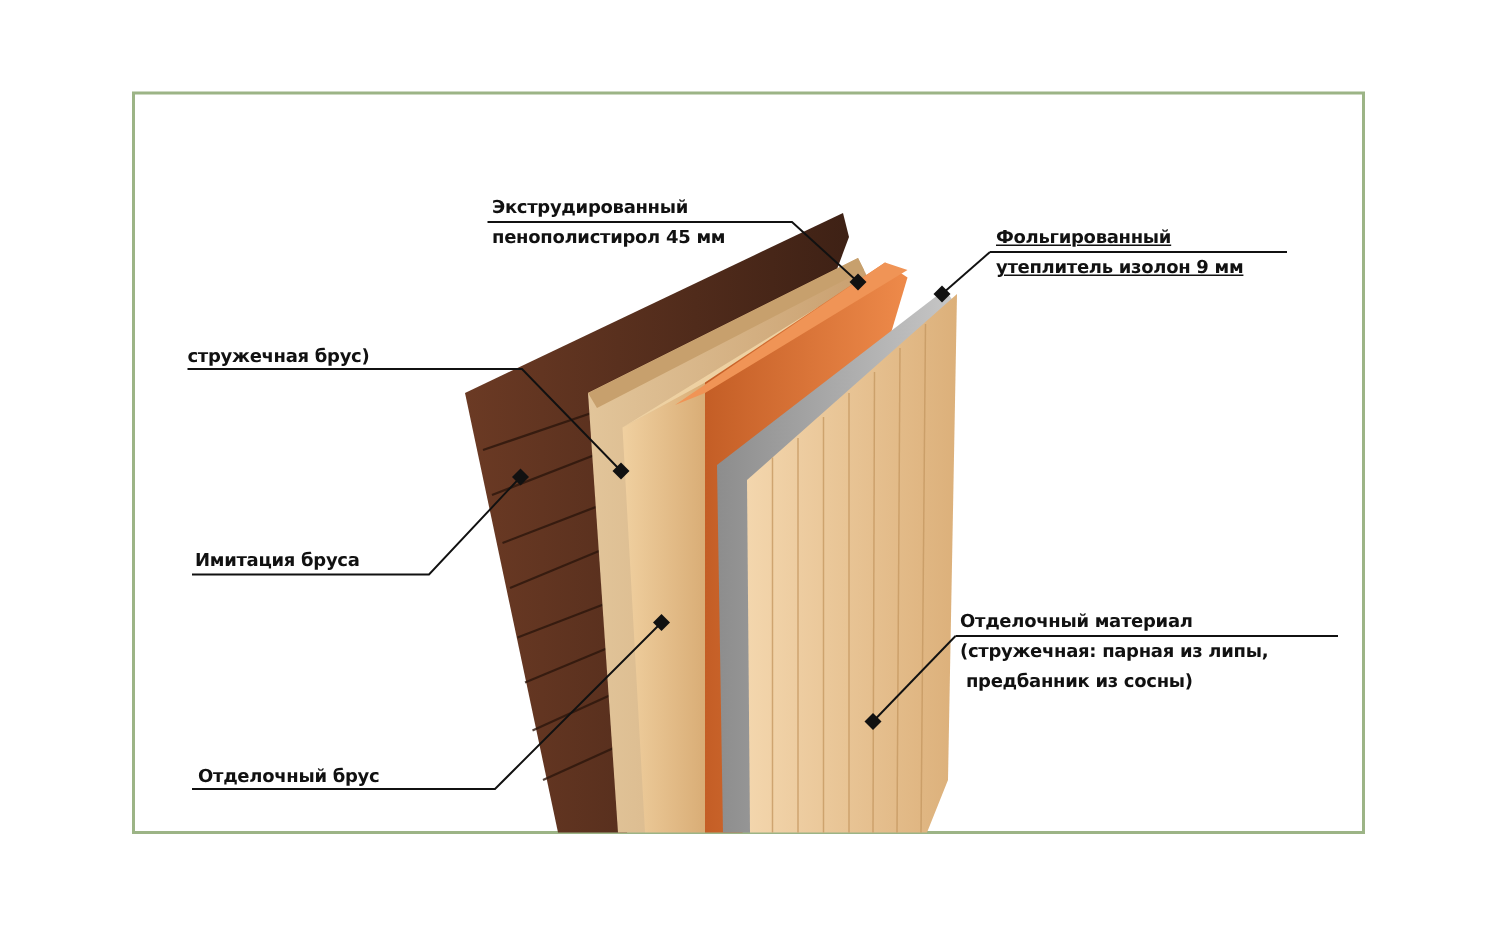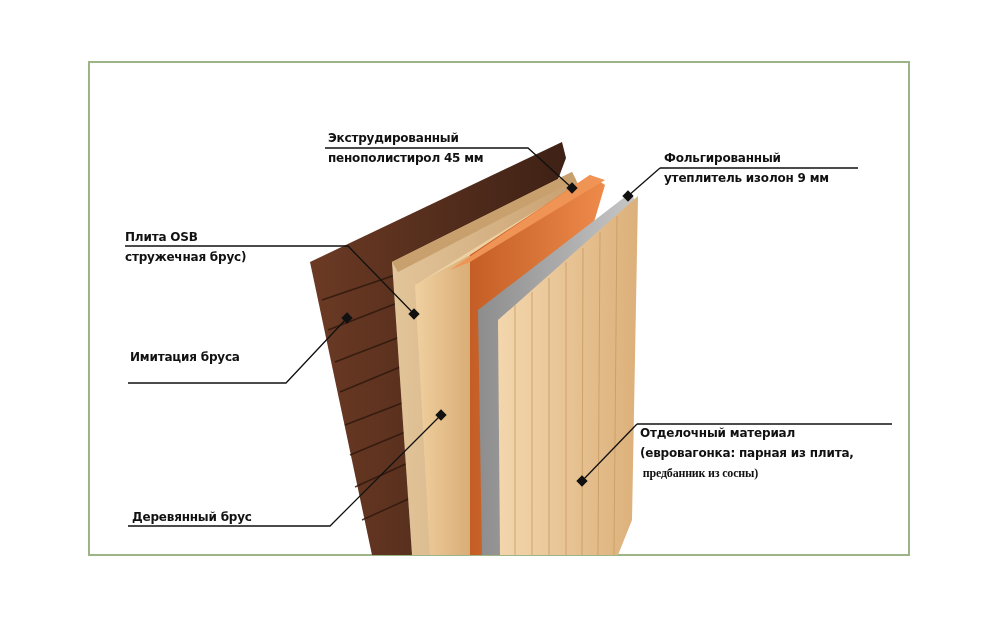--- a/index.html
+++ b/index.html
@@ -106,35 +106,34 @@
     <rect x="437" y="411" width="8" height="8" transform="rotate(45 441 415)"></rect>
     <rect x="578" y="477" width="8" height="8" transform="rotate(45 582 481)"></rect>
   </g>
 </svg>
 
 <div class="label" style="left:328px; top:128px;">
   <span>Экструдированный</span>
   <span>пенополистирол 45 мм</span>
 </div>
 
-<div class="label" style="left:664px; top:148px;">
+<div class="label" style="left:664px; top:148px;text-decoration:underline;">
   <span>Фольгированный</span>
   <span>утеплитель изолон 9 мм</span>
 </div>
 
 <div class="label" style="left:125px; top:227px;">
-  <span>Плита OSB</span>
   <span>стружечная брус)</span>
 </div>
 
-<div class="label" style="left:130px; top:347px;">
+<div class="label" style="left:130px; top:363px;">
   <span>Имитация бруса</span>
 </div>
 
 <div class="label" style="left:132px; top:507px;">
-  <span>Деревянный брус</span>
+  <span>Отделочный брус</span>
 </div>
 
-<div class="label" style="left:640px; top:404px;margin-top:19px;">
+<div class="label" style="left:640px; top:404px;">
   <span>Отделочный материал</span>
-  <span>(евровагонка: парная из плита,</span>
-  <span style="white-space:pre;font-family:Liberation Serif, serif;"> предбанник из сосны)</span>
+  <span>(стружечная: парная из липы,</span>
+  <span style="white-space:pre;"> предбанник из сосны)</span>
 </div>
 
 </body></html>

